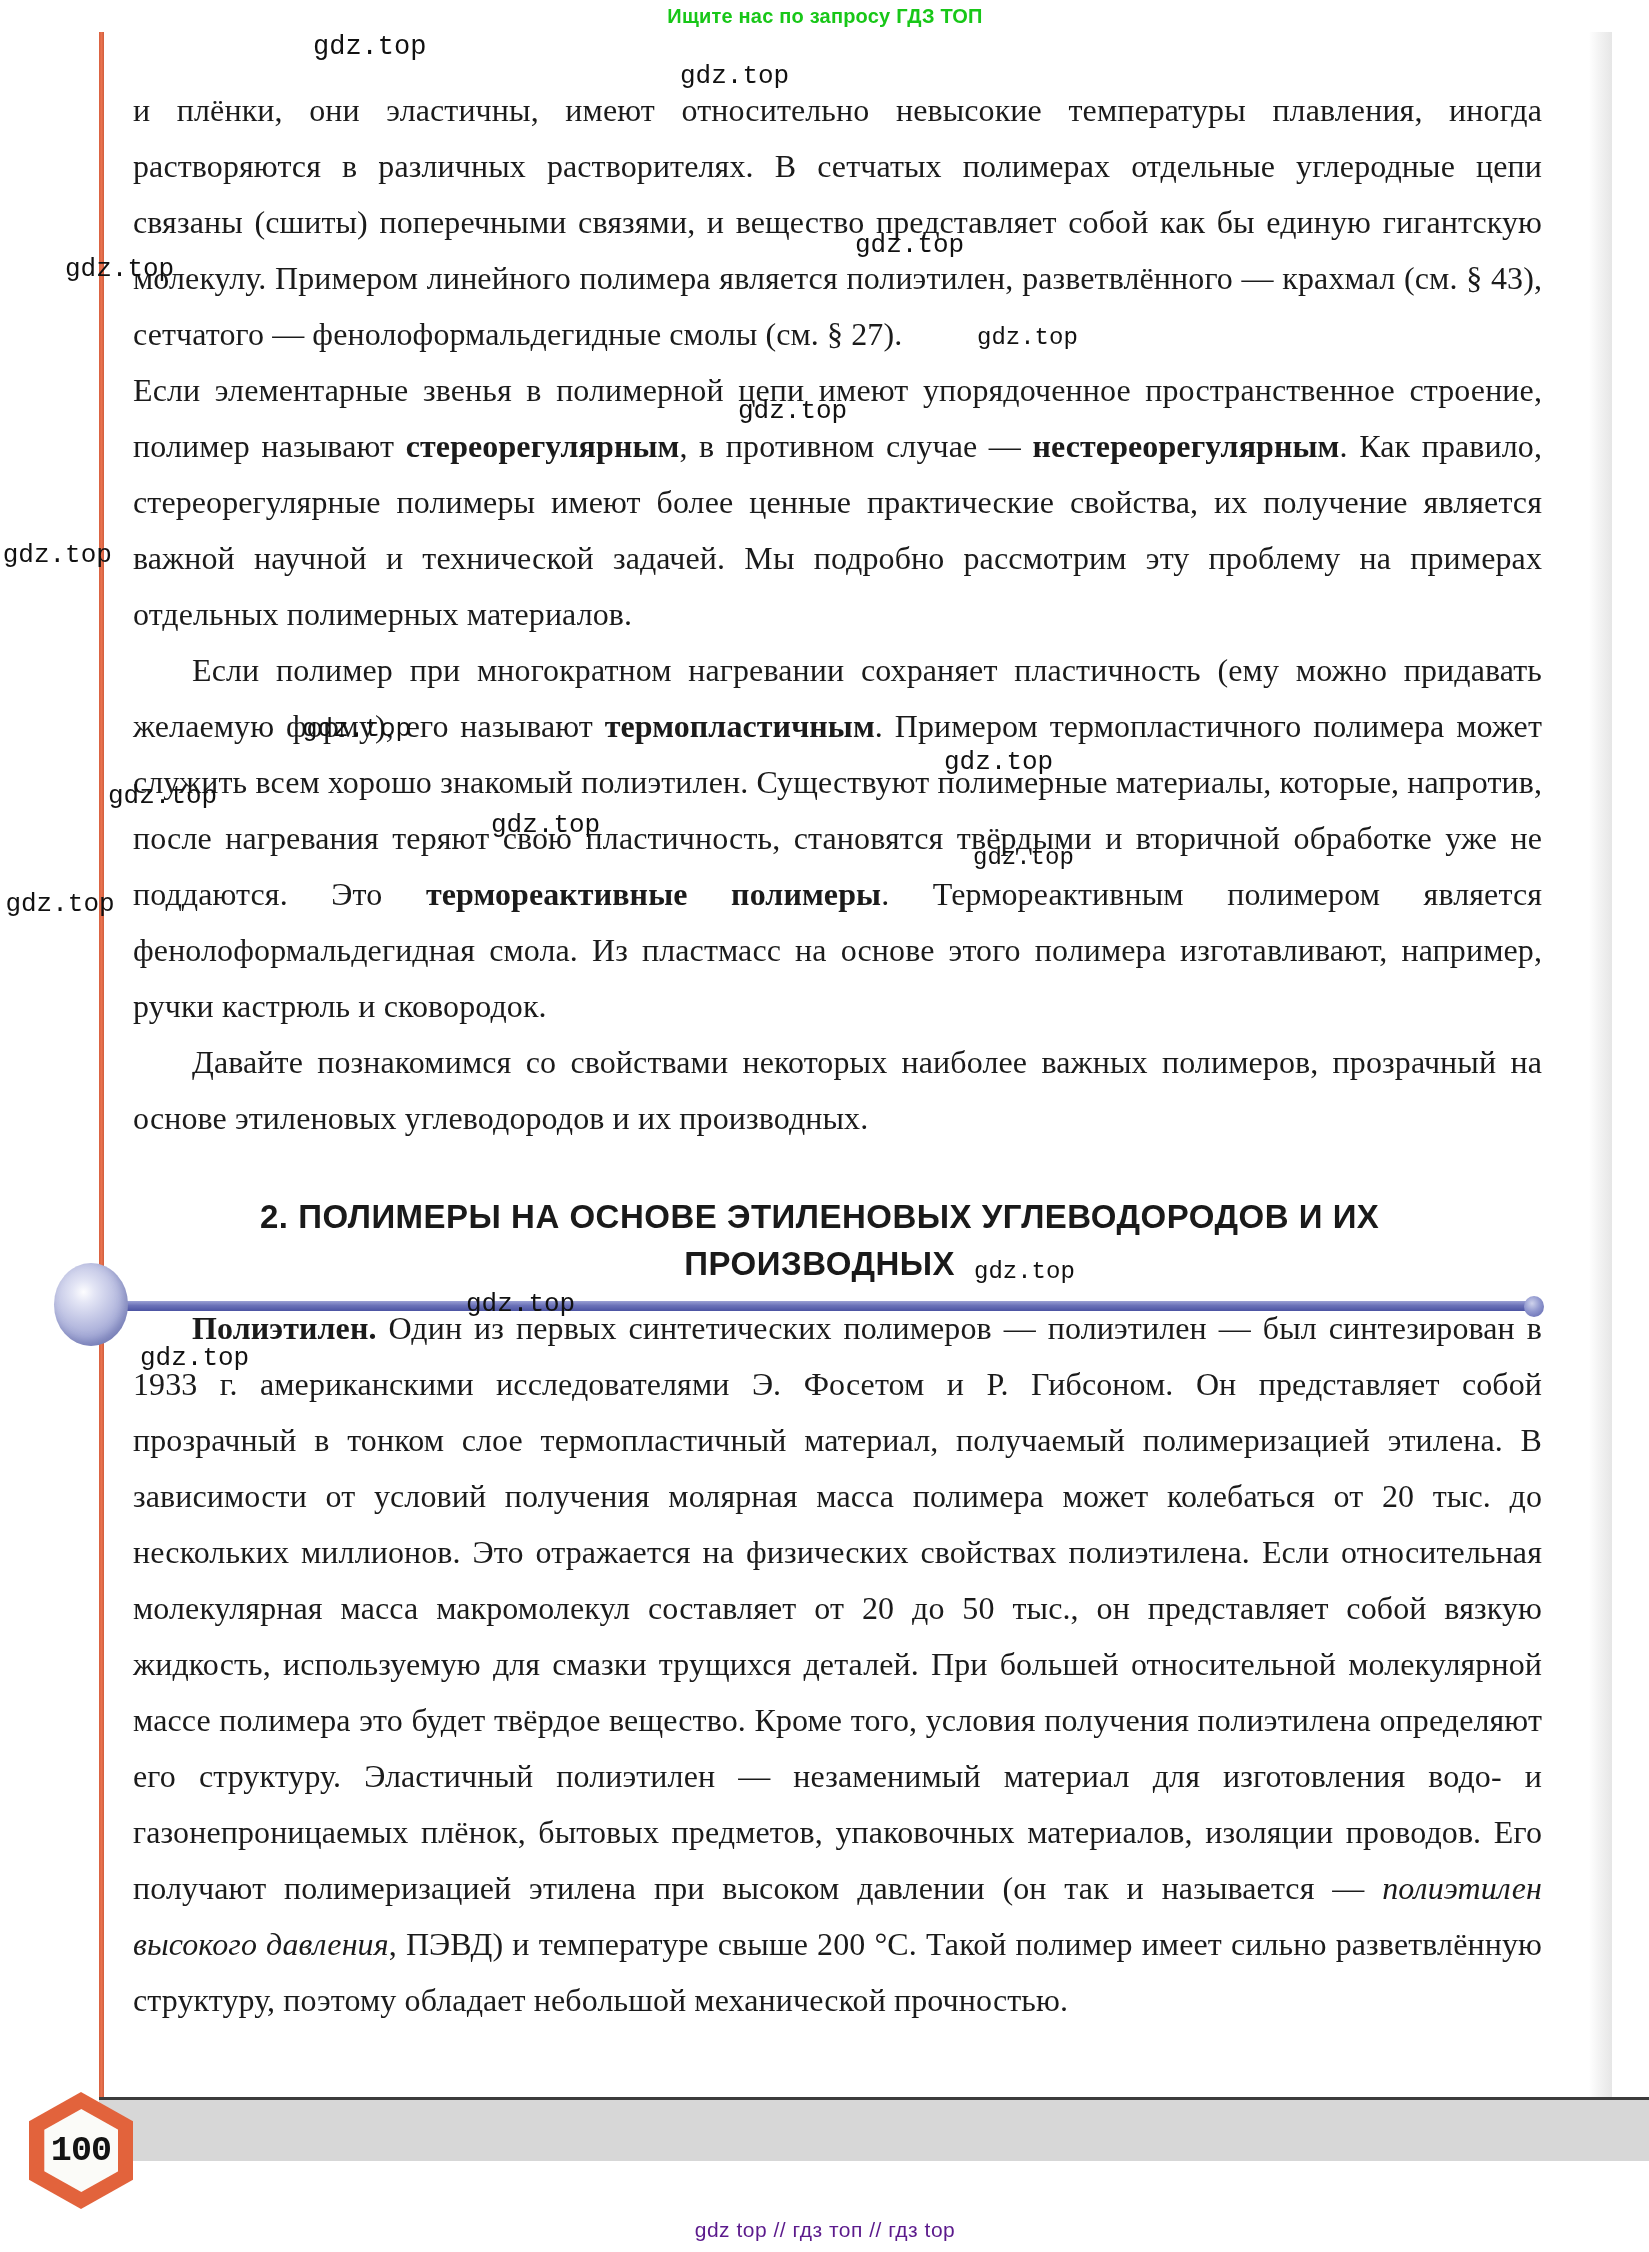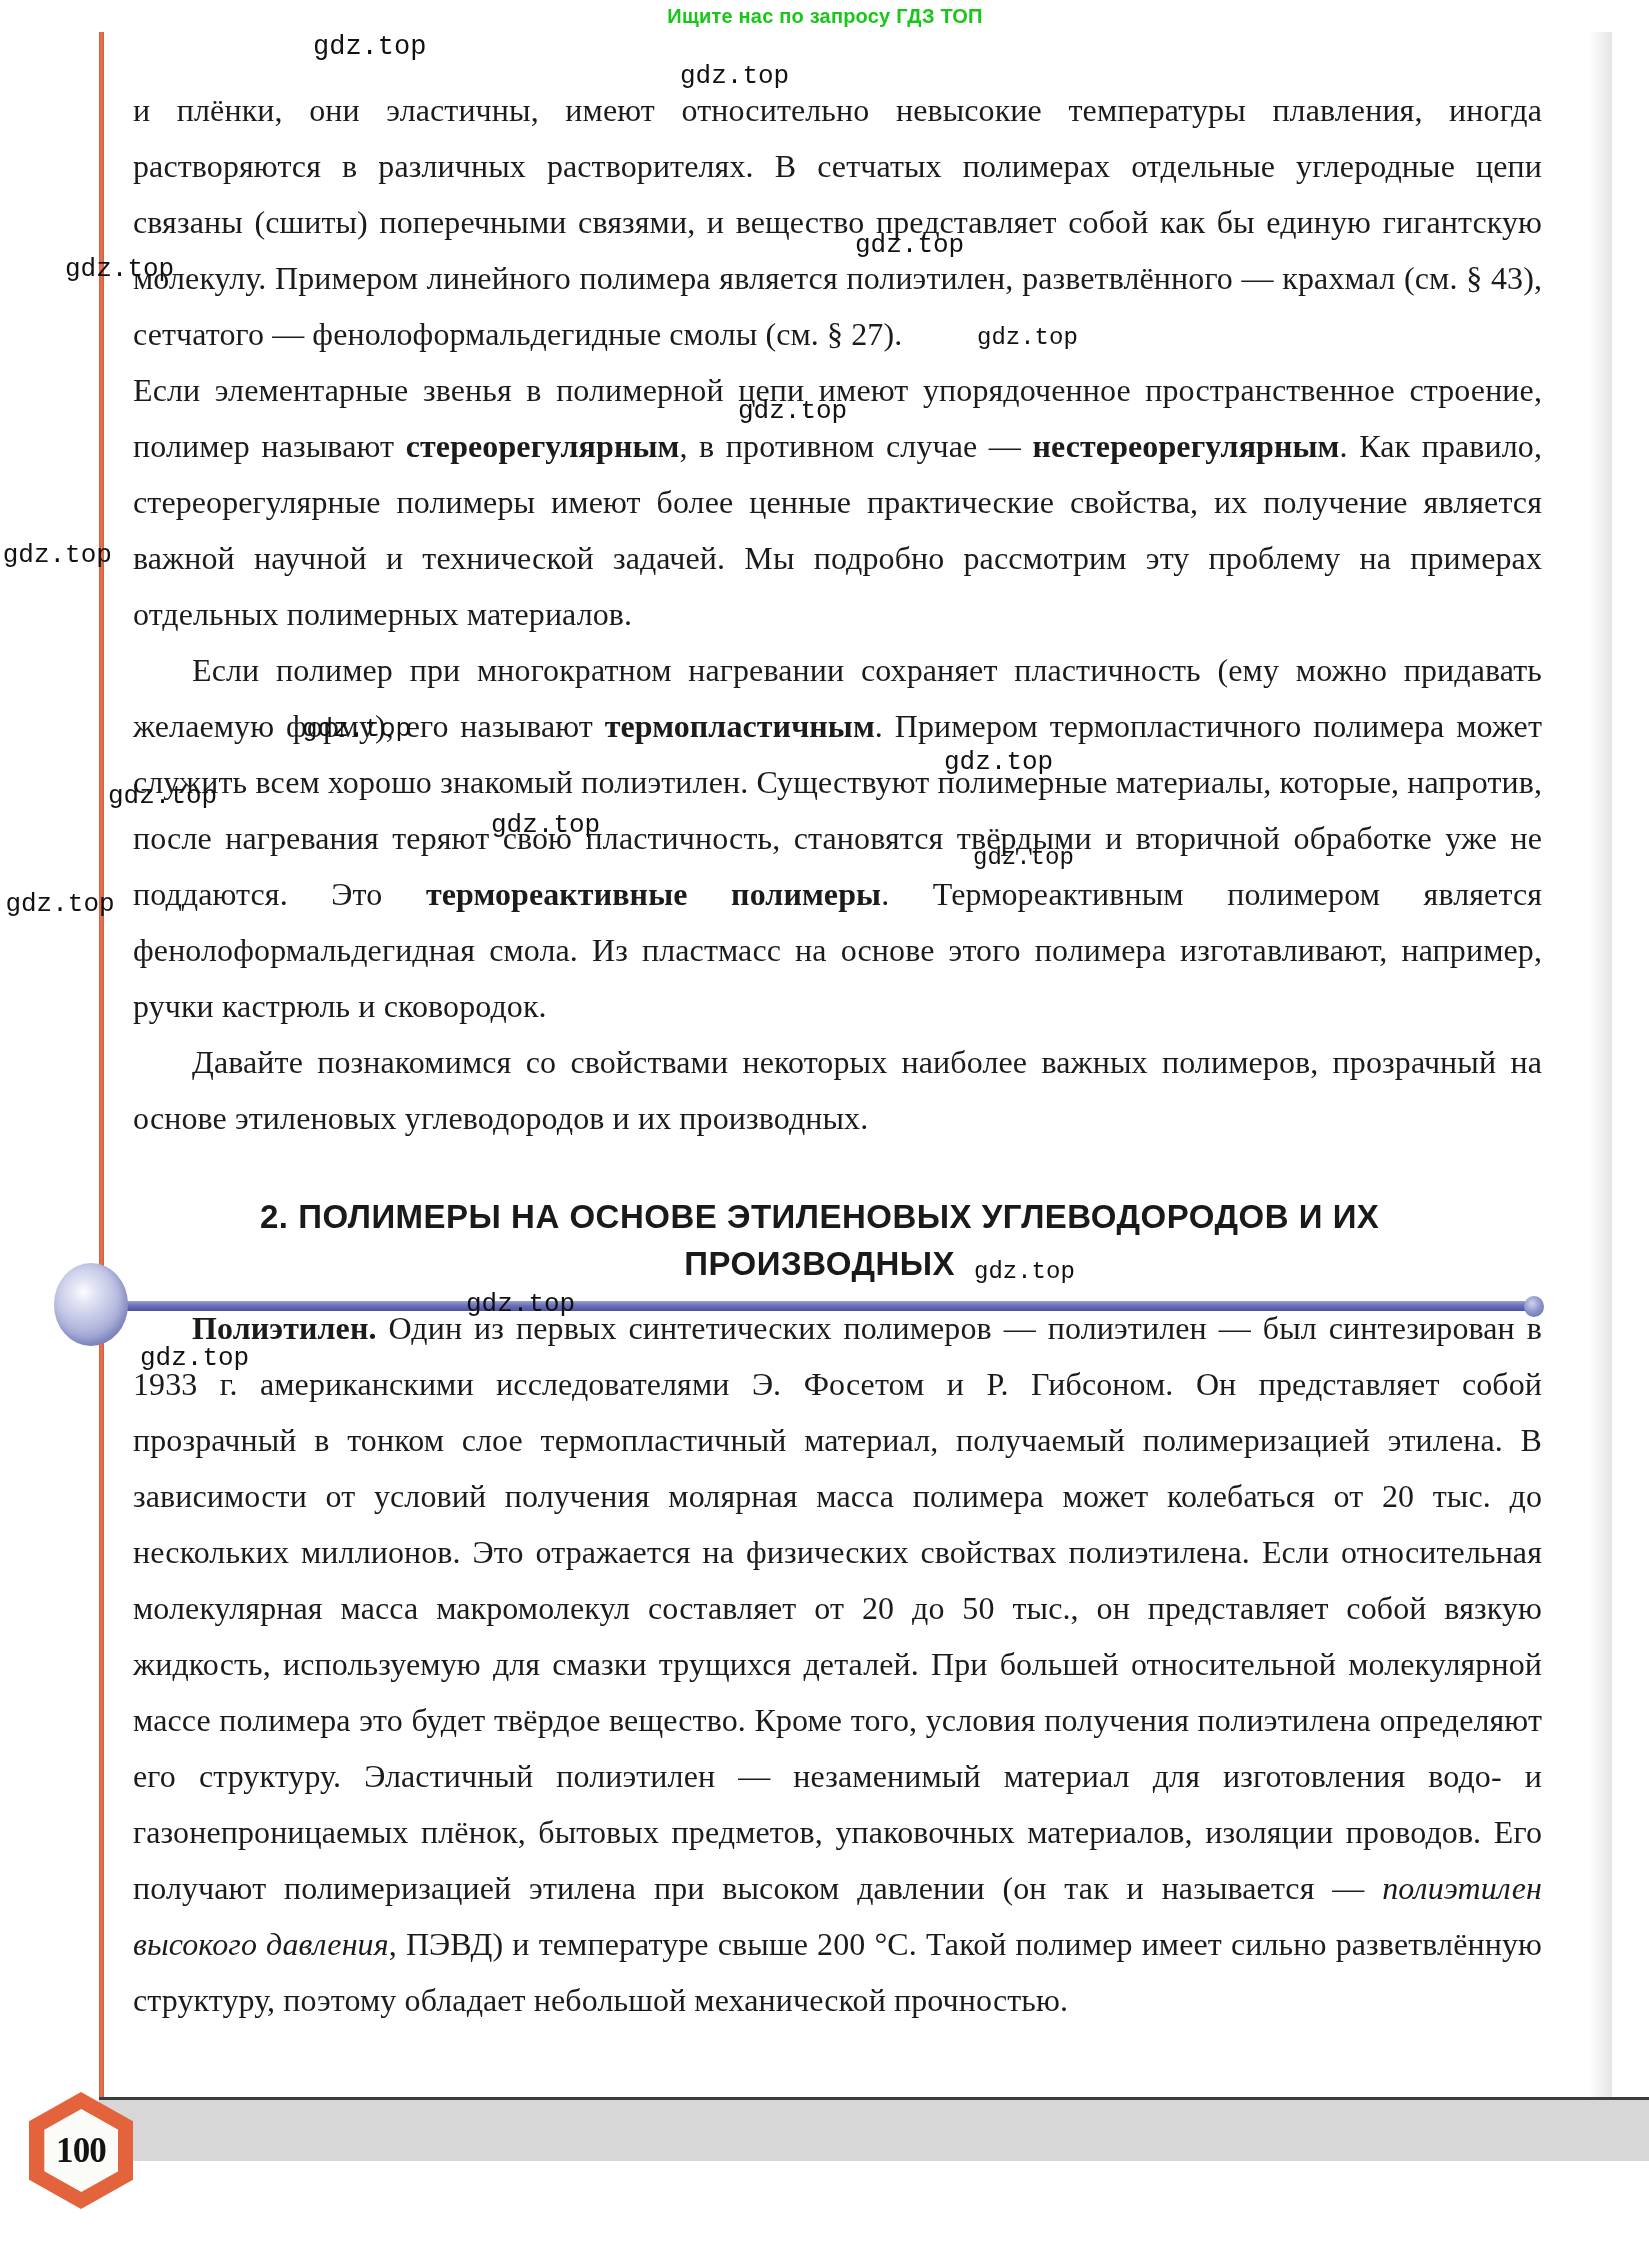--- a/index.html
+++ b/index.html
@@ -169,21 +169,21 @@
     height: 83px;
     background: #fbfbf8;
     clip-path: polygon(50% 0%, 100% 25%, 100% 75%, 50% 100%, 0% 75%, 0% 25%);
   }
   .page-hex .num {
     position: absolute;
     inset: 0;
     display: flex;
     align-items: center;
     justify-content: center;
-    font-family: Liberation Serif, serif;
+    font-family: Liberation Mono, monospace;
     font-size: 35px;
     font-weight: 700;
     color: #141414;
     letter-spacing: -0.9px;
     padding-top: 1.8px;
   }
 
   
   .bottom-wm {
     position: absolute;
@@ -240,20 +240,21 @@
 
     <div class="footer-band"></div>
   </div>
 
   <div class="page-hex">
     <div class="outer"></div>
     <div class="inner"></div>
     <div class="num">100</div>
   </div>
 
+  <div class="bottom-wm">gdz top  //  гдз топ  //  гдз top</div>
 
   <div id="wm-layer">
       <div class="wm" style="left: 313px; top: 32px; font-size: 27px;">gdz.top</div>
       <div class="wm" style="left: 680px; top: 61px; font-size: 26px;">gdz.top</div>
       <div class="wm" style="left: 855px; top: 230px; font-size: 26px;">gdz.top</div>
       <div class="wm" style="left: 65px; top: 254px; font-size: 26px;">gdz.top</div>
       <div class="wm" style="left: 977px; top: 324px; font-size: 24px;">gdz.top</div>
       <div class="wm" style="left: 738px; top: 396px; font-size: 26px;">gdz.top</div>
       <div class="wm" style="left: 2.7px; top: 540px; font-size: 26px;">gdz.top</div>
       <div class="wm" style="left: 108px; top: 781px; font-size: 26px;">gdz.top</div>

